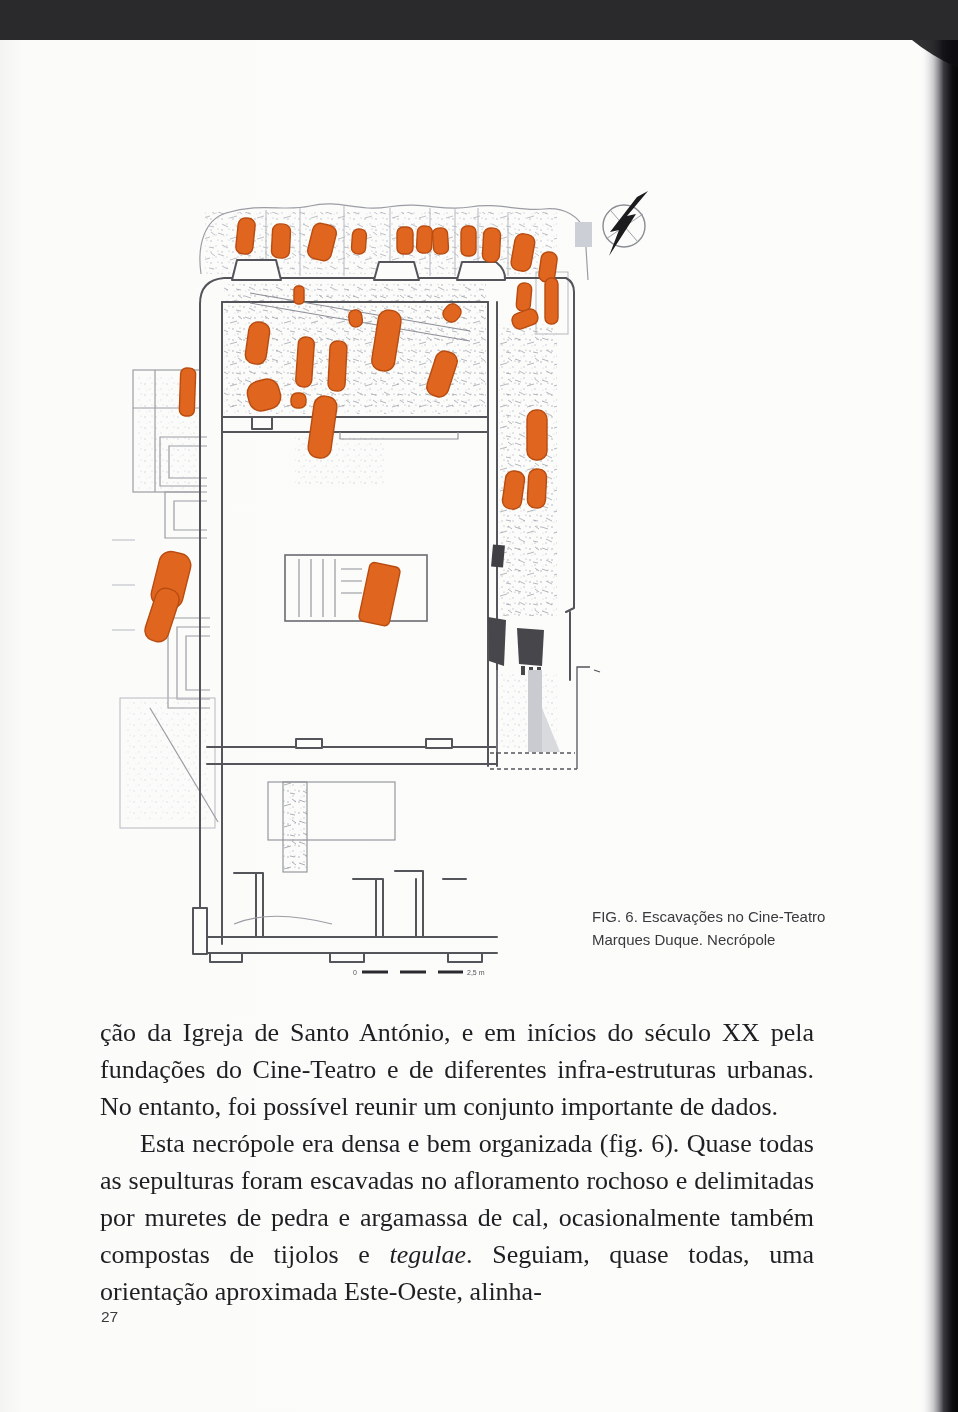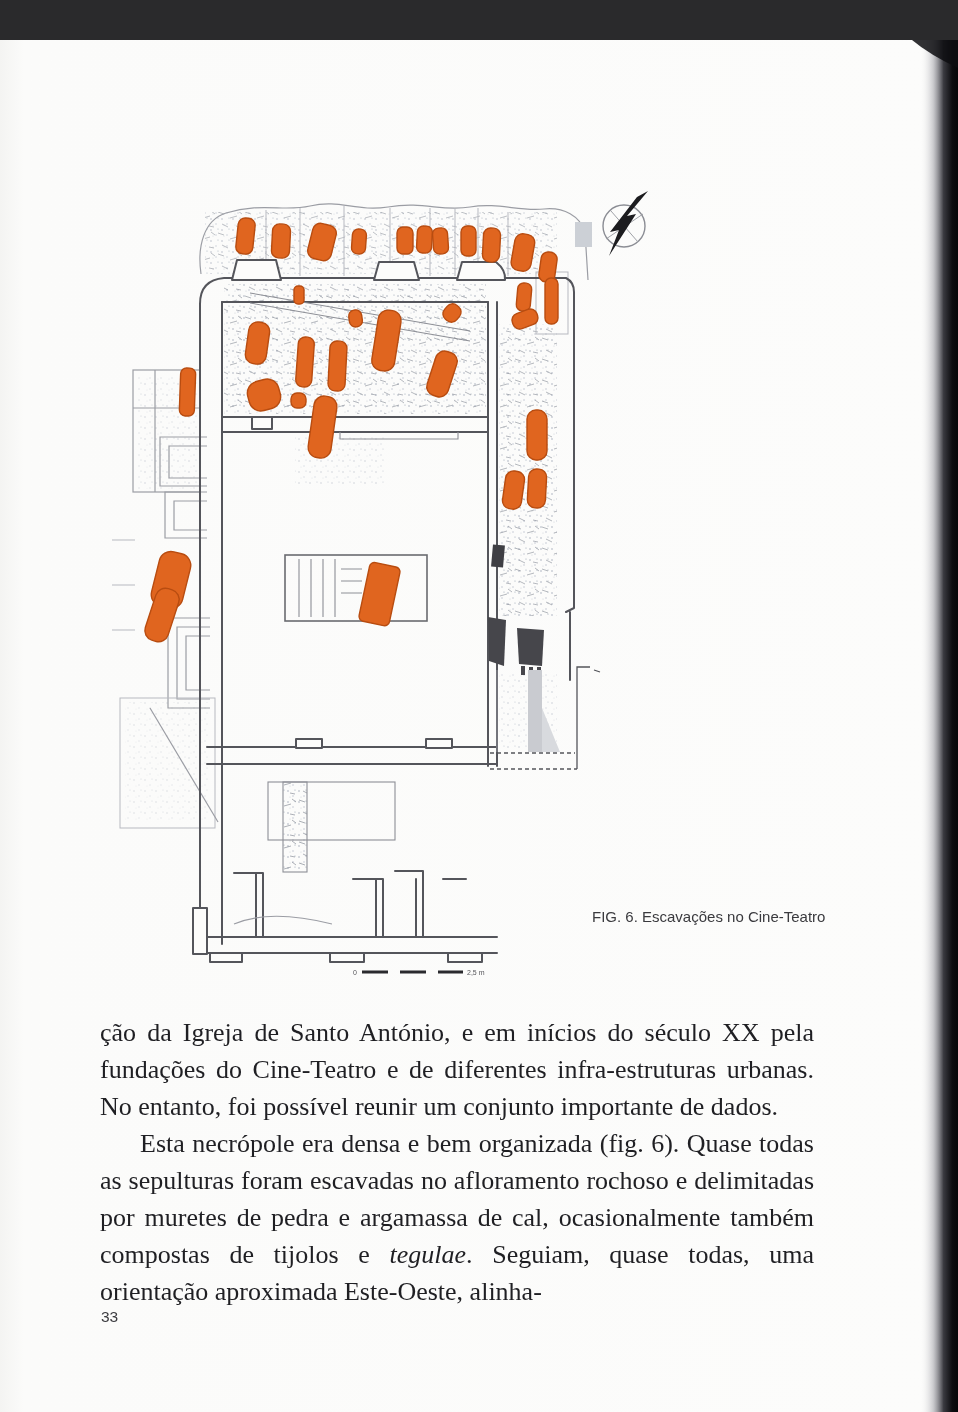--- a/index.html
+++ b/index.html
@@ -193,22 +193,23 @@
     <g>
       <rect x="920" y="0" width="38" height="1412" fill="url(#gradR)"></rect>
       <path d="M912,0 L958,0 L958,28 Q930,15 912,0 Z" fill="#0d0d10" opacity="0.85"></path>
       <path d="M0,1386 L580,1404" stroke="#55555a" stroke-width="1" opacity="0.6"></path>
       <path d="M0,1390 L180,1396 L420,1403 L580,1409 L760,1411 L958,1412 L0,1412 Z" fill="#0a0a0c"></path>
     </g>
   </svg>
 
   <div class="caption">
     <div>FIG. 6. Escavações no Cine-Teatro</div>
+    <div>Marques Duque. Necrópole</div>
   </div>
 
   <div class="bodytext">
     <p>ção da Igreja de Santo António, e em inícios do século XX pela fundações do Cine-Teatro e de diferentes infra-estruturas urbanas. No entanto, foi possível reunir um conjunto importante de dados.</p>
     <p class="indent"><span>Esta necrópole era densa e bem organizada (fig. 6). Quase todas as sepulturas foram escavadas no afloramento rochoso e delimitadas por muretes de pedra e argamassa de cal, ocasionalmente também compostas de tijolos e </span><i>tegulae</i><span>. Seguiam, quase todas, uma orientação aproximada Este-Oeste, alinha-</span></p>
   </div>
 
-  <div class="pagenum">33</div>
+  <div class="pagenum">27</div>
 
 </div>
 
 </body></html>

